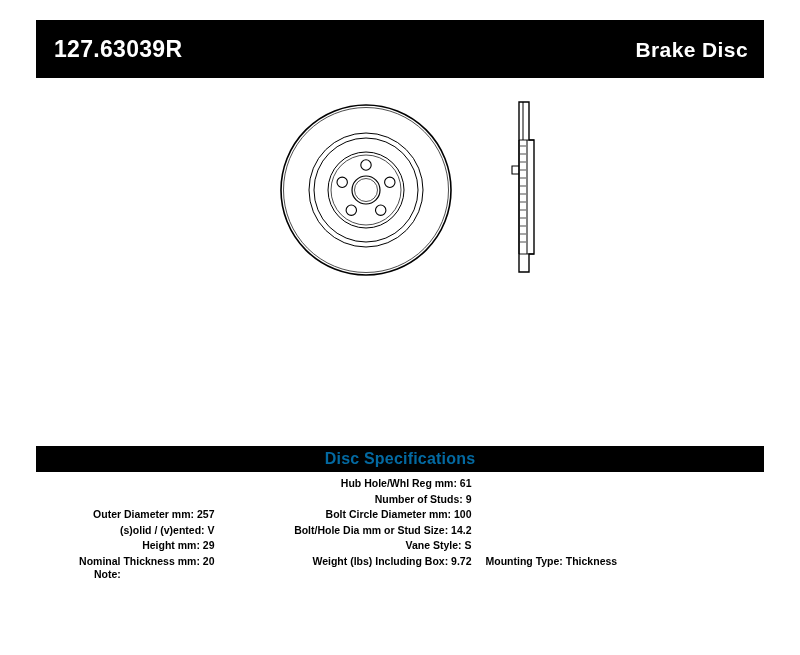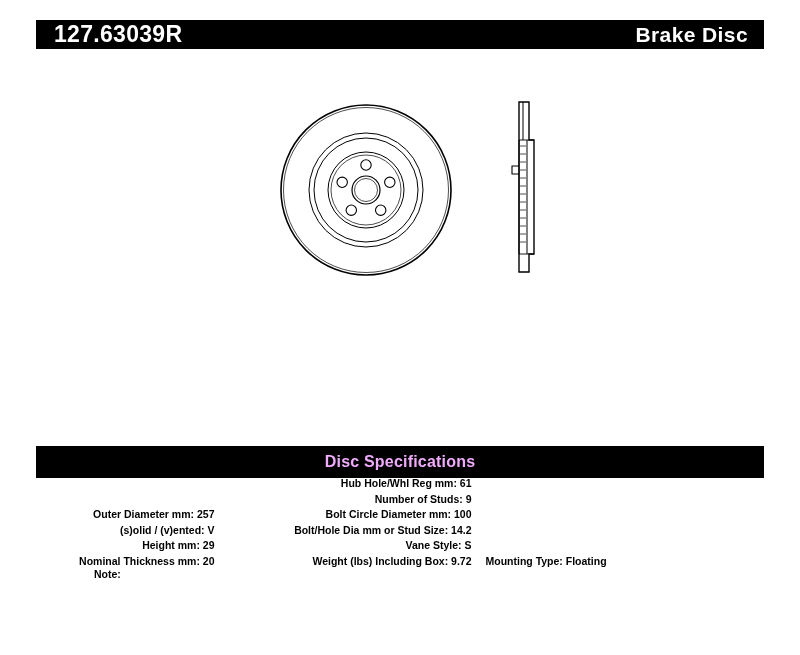--- a/index.html
+++ b/index.html
@@ -15,21 +15,21 @@
     position: relative;
     overflow: hidden;
   }
 
   
   .header-bar {
     position: absolute;
     left: 36px;
     top: 20px;
     width: 728px;
-    height: 29px;
+    height: 58px;
     background: #000000;
     color: #ffffff;
     display: flex;
     align-items: center;
     justify-content: space-between;
     box-sizing: border-box;
     padding: 0 16px 0 18px;
   }
   .part-number {
     font-size: 23px;
@@ -58,23 +58,23 @@
     left: 0;
     top: 0;
   }
 
   
   .spec-bar {
     position: absolute;
     left: 36px;
     top: 446px;
     width: 728px;
-    height: 32px;
+    height: 26px;
     background: #000000;
-    color: #f0abfc;
+    color: #0369a1;
     display: flex;
     align-items: center;
     justify-content: center;
   }
   .spec-title {
     font-size: 16px;
     font-weight: bold;
     letter-spacing: 0.2px;
   }
 
@@ -208,19 +208,19 @@
   <div class="spec-col spec-col-mid">
     <div class="spec-line">Hub Hole/Whl Reg mm: 61</div>
     <div class="spec-line">Number of Studs: 9</div>
     <div class="spec-line">Bolt Circle Diameter mm: 100</div>
     <div class="spec-line">Bolt/Hole Dia mm or Stud Size: 14.2</div>
     <div class="spec-line">Vane Style: S</div>
     <div class="spec-line">Weight (lbs) Including Box: 9.72</div>
   </div>
 
   <div class="spec-col spec-col-right">
-    <div class="spec-line">Mounting Type: Floating</div>
+    <div class="spec-line">Mounting Type: Thickness</div>
   </div>
 </div>
 
 <div class="note-row">
   <span class="note-label">Note:</span>
 </div>
 
 </body></html>

